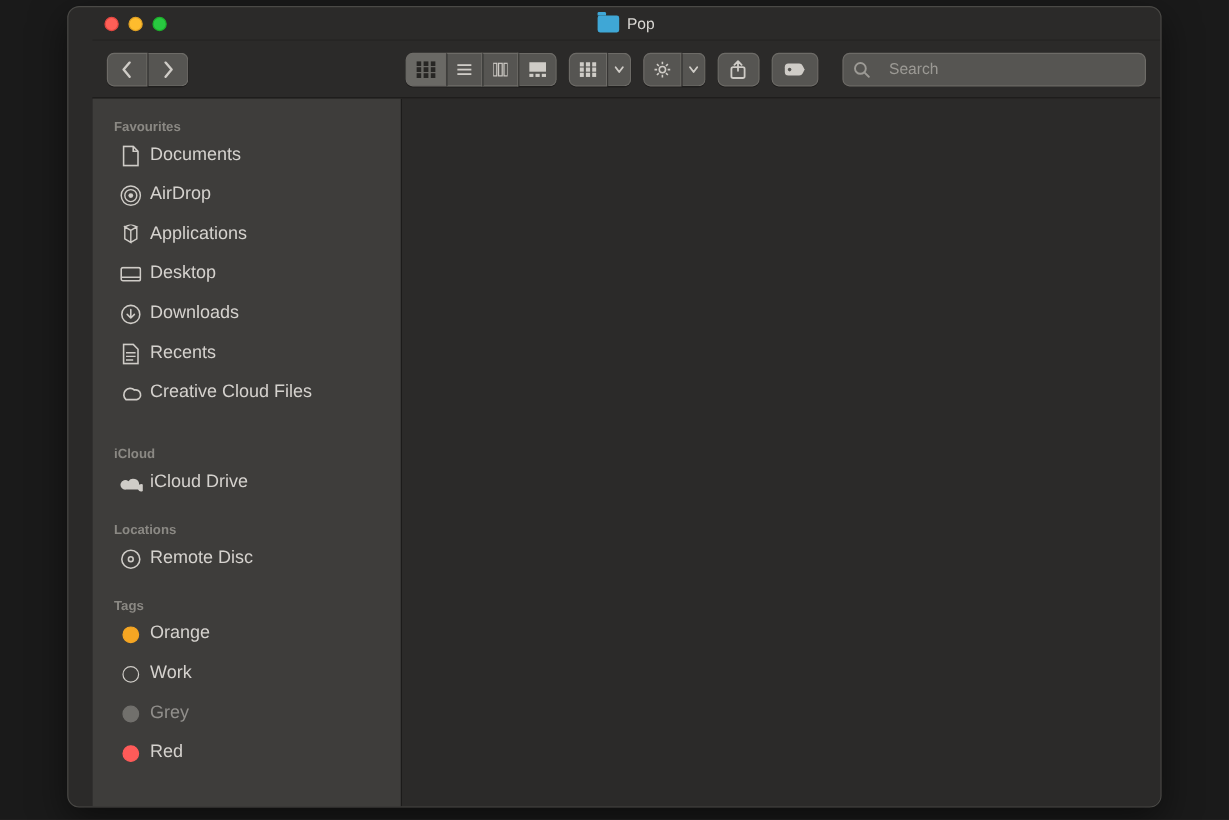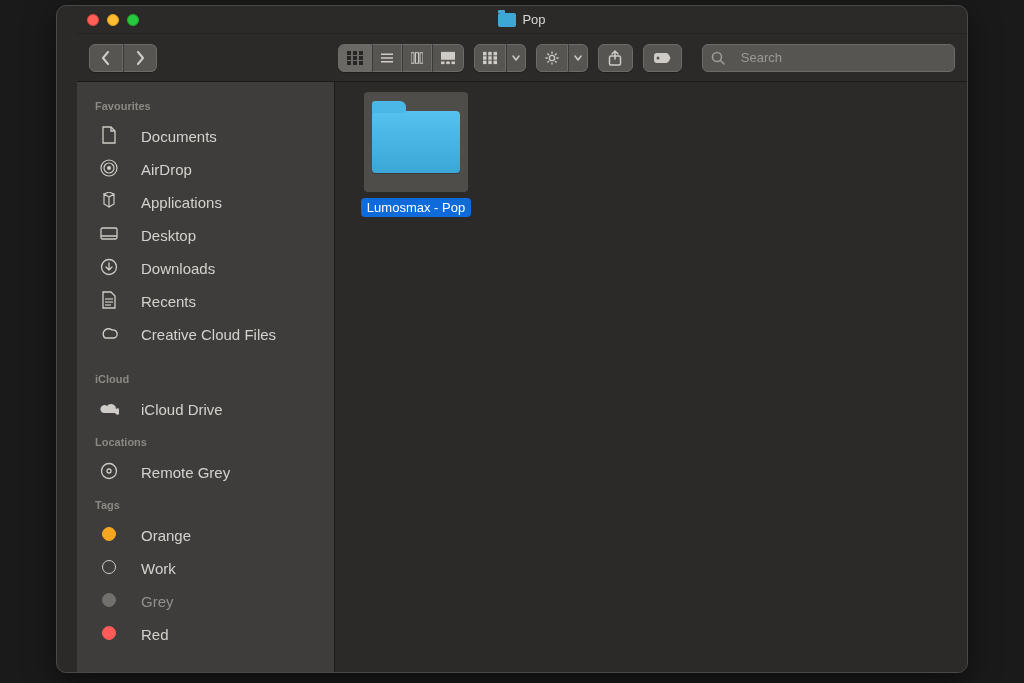--- a/index.html
+++ b/index.html
@@ -125,22 +125,22 @@
       color: #d5d2ce;
     }
     .section-header {
       color: #8b8984;
       font-size: 11px;
       font-weight: 600;
       padding: 8px 18px 4px 18px;
     }
     .sidebar-item {
       display: flex;
-      align-items: flex-end;
-      gap: 22px;
+      align-items: flex-start;
+      gap: 6px;
       padding: 4px 14px 4px 22px;
       font-size: 15px;
       height: 33px;
     }
     .sidebar-item .icn {
       width: 20px; height: 20px;
       display: inline-flex;
       align-items: center;
       justify-content: center;
       color: #cfccc7;
@@ -431,21 +431,21 @@
 
       <div style="height:6px"></div>
       <div class="section-header">Locations</div>
       <div class="sidebar-item">
         <span class="icn">
           <svg width="18" height="18" viewBox="0 0 18 18">
               <circle cx="9" cy="9" r="7.5" fill="none" stroke="#cfccc7" stroke-width="1.3"></circle>
               <circle cx="9" cy="9" r="2" fill="none" stroke="#cfccc7" stroke-width="1.3"></circle>
             </svg>
         </span>
-        <span>Remote Grey</span>
+        <span>Remote Disc</span>
       </div>
 
       <div style="height:6px"></div>
       <div class="section-header">Tags</div>
       <div class="sidebar-item">
         <span class="icn">
             <span class="tag-dot" style="background:#f5a623;border-color:#f5a623"></span>
           </span>
         <span>Orange</span>
       </div>
@@ -464,24 +464,18 @@
       <div class="sidebar-item">
         <span class="icn">
             <span class="tag-dot" style="background:#ff5b59;border-color:#ff5b59"></span>
           </span>
         <span>Red</span>
       </div>
     </div>
 
     <div class="content">
 
-      <div class="item">
-        <div class="iconbox sel">
-          <div class="folder-big"></div>
-        </div>
-        <div class="label sel">Lumosmax - Pop</div>
-      </div>
 
 
     </div>
   </div>
 
 </div>
 
 </body></html>

